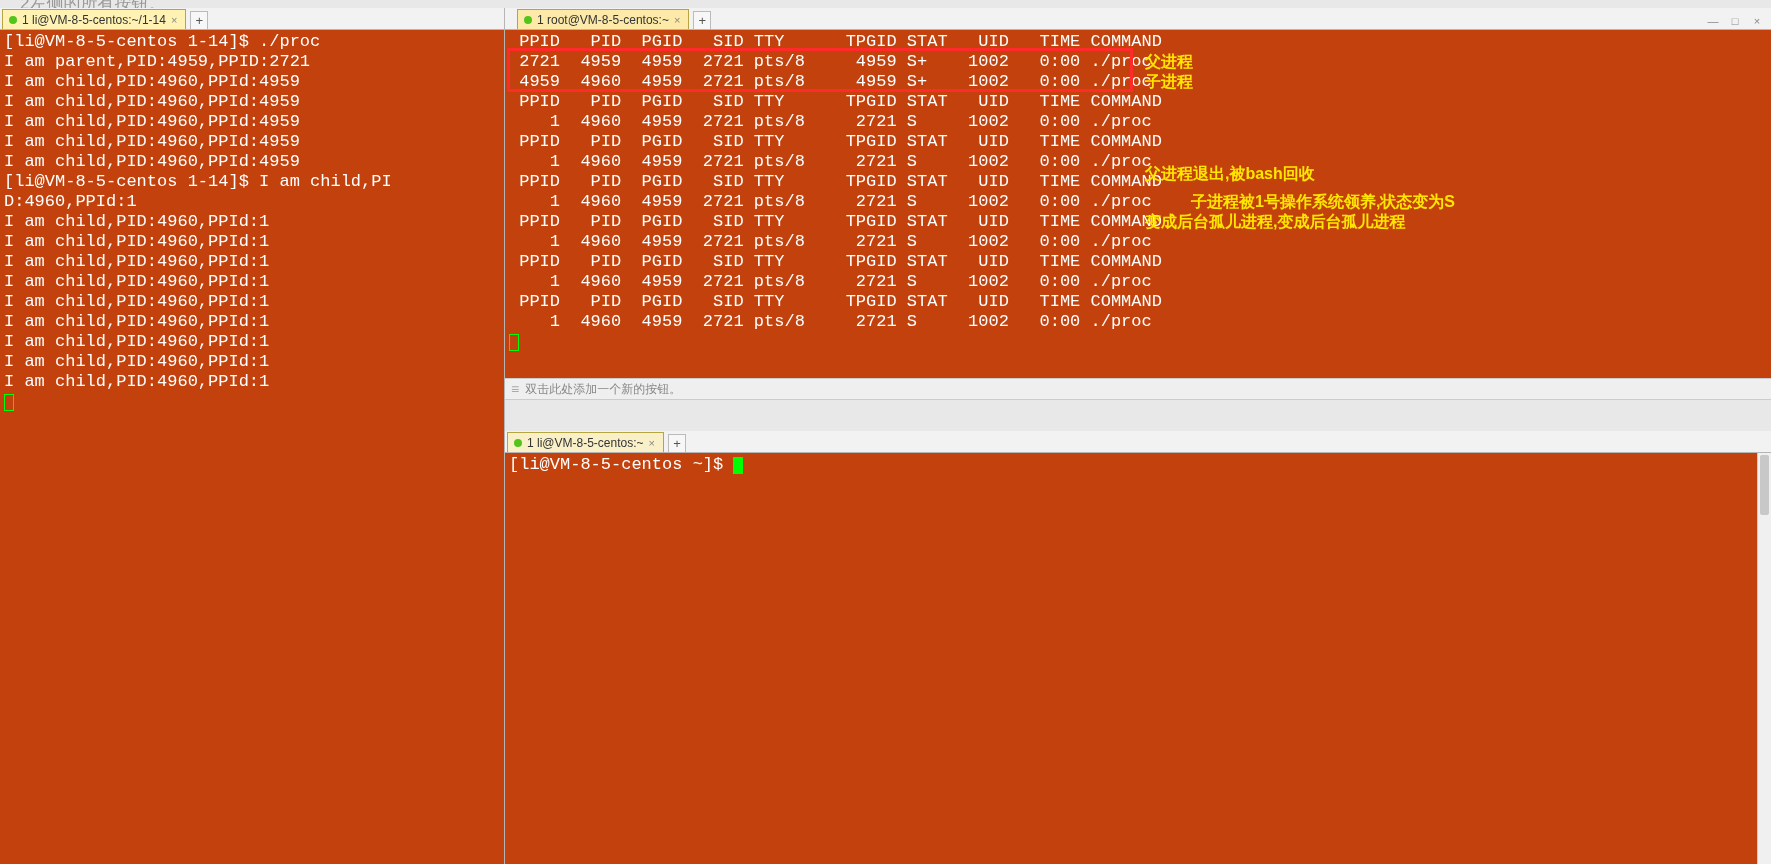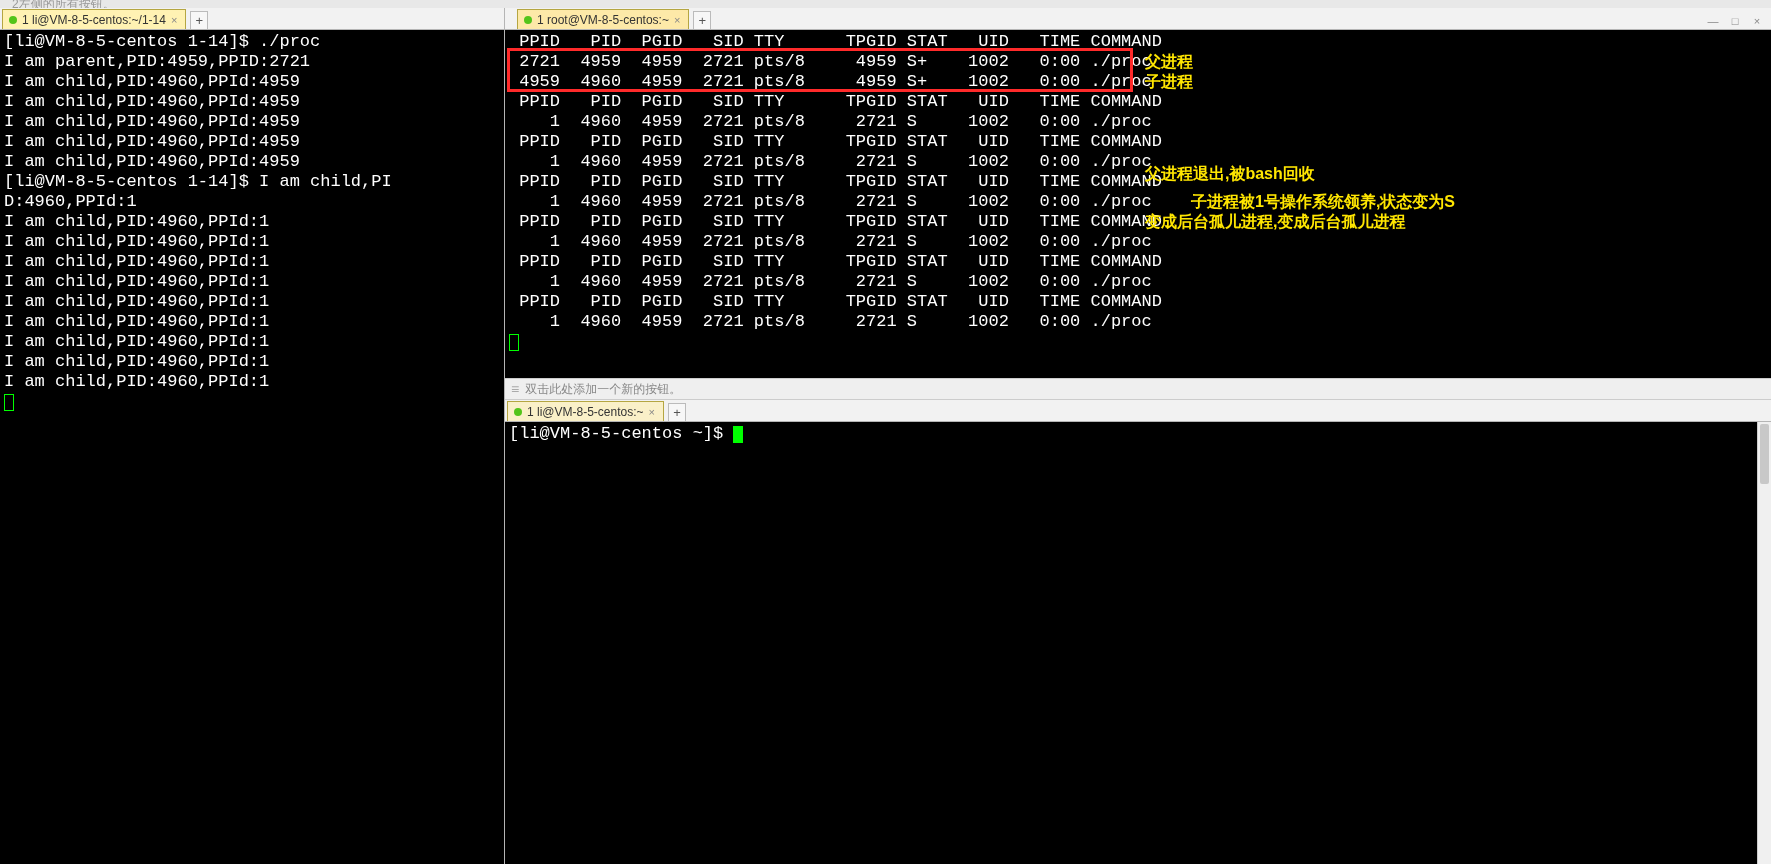--- a/index.html
+++ b/index.html
@@ -5,28 +5,28 @@
   * { box-sizing: border-box; margin: 0; padding: 0; }
   body {
     font-family: "Microsoft YaHei", sans-serif;
     background: #e8e8e8;
     width: 1771px;
     height: 864px;
     overflow: hidden;
     font-size: 12px;
     color: #666;
   }
-  .top-hint { height: 8px; padding-left: 12px; font-size: 12px; color: #999; line-height: 8px; overflow: hidden;}
+  .top-hint { height: 8px; padding-left: 20px; font-size: 17px; color: #999; line-height: 8px; overflow: hidden;}
   .layout { display: flex; height: 856px; }
   .col-left { width: 505px; display: flex; flex-direction: column; border-right: 1px solid #b5b5b5;}
   .col-right { flex: 1; display: flex; flex-direction: column; }
   .pane-top-right { height: 370px; display: flex; flex-direction: column; }
   .pane-middle-hint { height: 22px; background: #efefef; border-top:1px solid #ccc; border-bottom:1px solid #ccc; display:flex; align-items:center; padding-left:6px; color:#888; gap:6px;}
   .pane-middle-hint .grip { color:#aaa; font-size:14px;}
-  .pane-bottom-right { flex: 1; display: flex; flex-direction: column; }
+  .pane-bottom-right { flex: 1; display: flex; flex-direction: column; margin-top: 31px; }
 
   .tabbar {
     height: 22px;
     background: #f2f2f2;
     display: flex;
     align-items: flex-end;
     border-bottom: 1px solid #b5b5b5;
     padding-left: 2px;
   }
   .tab {
@@ -51,21 +51,21 @@
     width: 18px; height: 18px; margin-left: 4px;
     border: 1px solid #bbb; border-bottom: none;
     background: #f7f7f7; display:flex; align-items:center; justify-content:center;
     font-size: 13px; color: #555; cursor:pointer;
   }
   .winbtns { margin-left:auto; display:flex; gap:2px; padding-right:4px;}
   .winbtn { width:20px; height:16px; display:flex;align-items:center;justify-content:center; color:#888; font-size:11px; cursor:pointer;}
 
   .terminal {
     flex: 1;
-    background: #000000;
+    background: #c2410c;
     color: #fff;
     font-family: "Consolas","Courier New",monospace;
     font-size: 17px;
     line-height: 20px;
     padding: 2px 4px;
     white-space: pre;
     overflow: hidden;
     position: relative;
   }
   .terminal .line { white-space: pre; }

